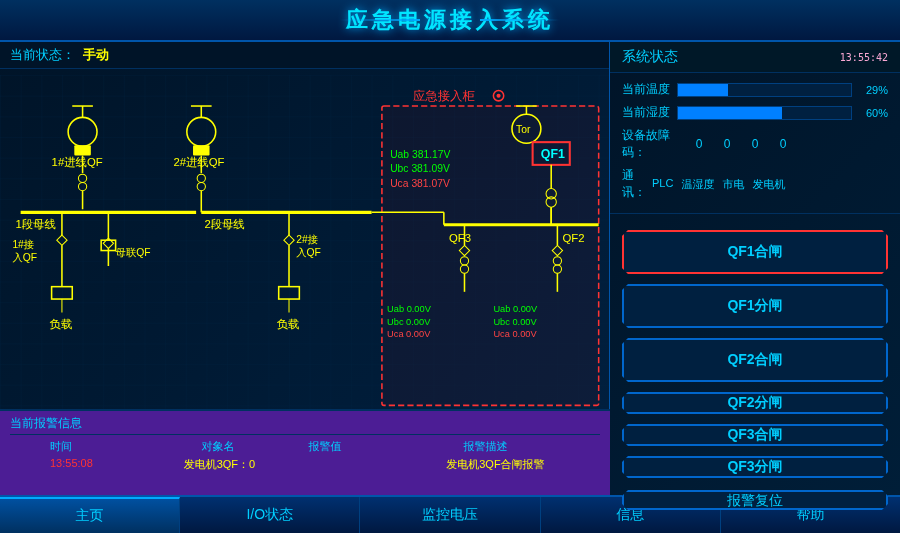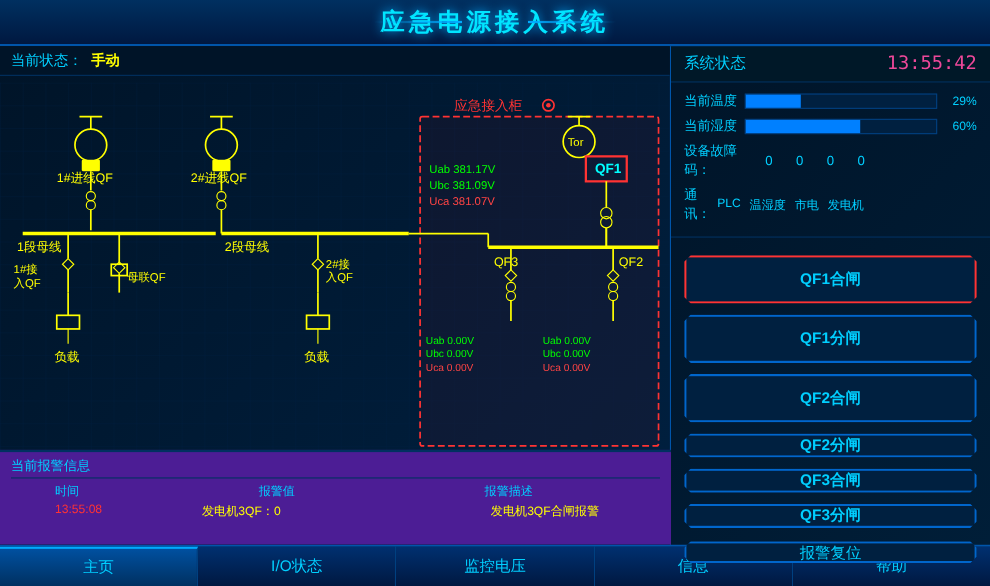--- a/index.html
+++ b/index.html
@@ -100,22 +100,22 @@
       align-items: center;
       padding: 6px 12px;
       border-bottom: 1px solid #003060;
       background: #001828;
     }
     .sys-status-title {
       color: #00cfff;
       font-size: 14px;
     }
     .sys-time {
-      color: #ec4899;
-      font-size: 17px;
+      color: #f9a8d4;
+      font-size: 10px;
       font-family: monospace;
     }
 
     .sys-info-area {
       padding: 8px 12px;
       border-bottom: 1px solid #003060;
     }
     .sys-row {
       display: flex;
       align-items: center;
@@ -501,20 +501,21 @@
       <button class="alarm-reset-btn">报警复位</button>
     </div>
 
   </div>
 </div>
 
 <div style="position:absolute; bottom:38px; left:0; width:610px; height:86px; background:#4c1d95; border-top:2px solid #003060; padding:4px 10px;">
   <div class="alarm-header">当前报警信息</div>
   <div class="alarm-cols">
     <span class="alarm-col">时间</span>
+    <span class="alarm-col">对象名</span>
     <span class="alarm-col">报警值</span>
     <span class="alarm-col">报警描述</span>
   </div>
   <div class="alarm-row">
     <span class="alarm-col" style="color:#ff3333;flex:0.7">13:55:08</span>
     <span class="alarm-col" style="color:#ffff00;flex:0.8">发电机3QF：0</span>
     <span class="alarm-col" style="color:#ffff00;flex:0.6"></span>
     <span class="alarm-col" style="color:#ffff00;flex:1.5">发电机3QF合闸报警</span>
   </div>
 </div>

